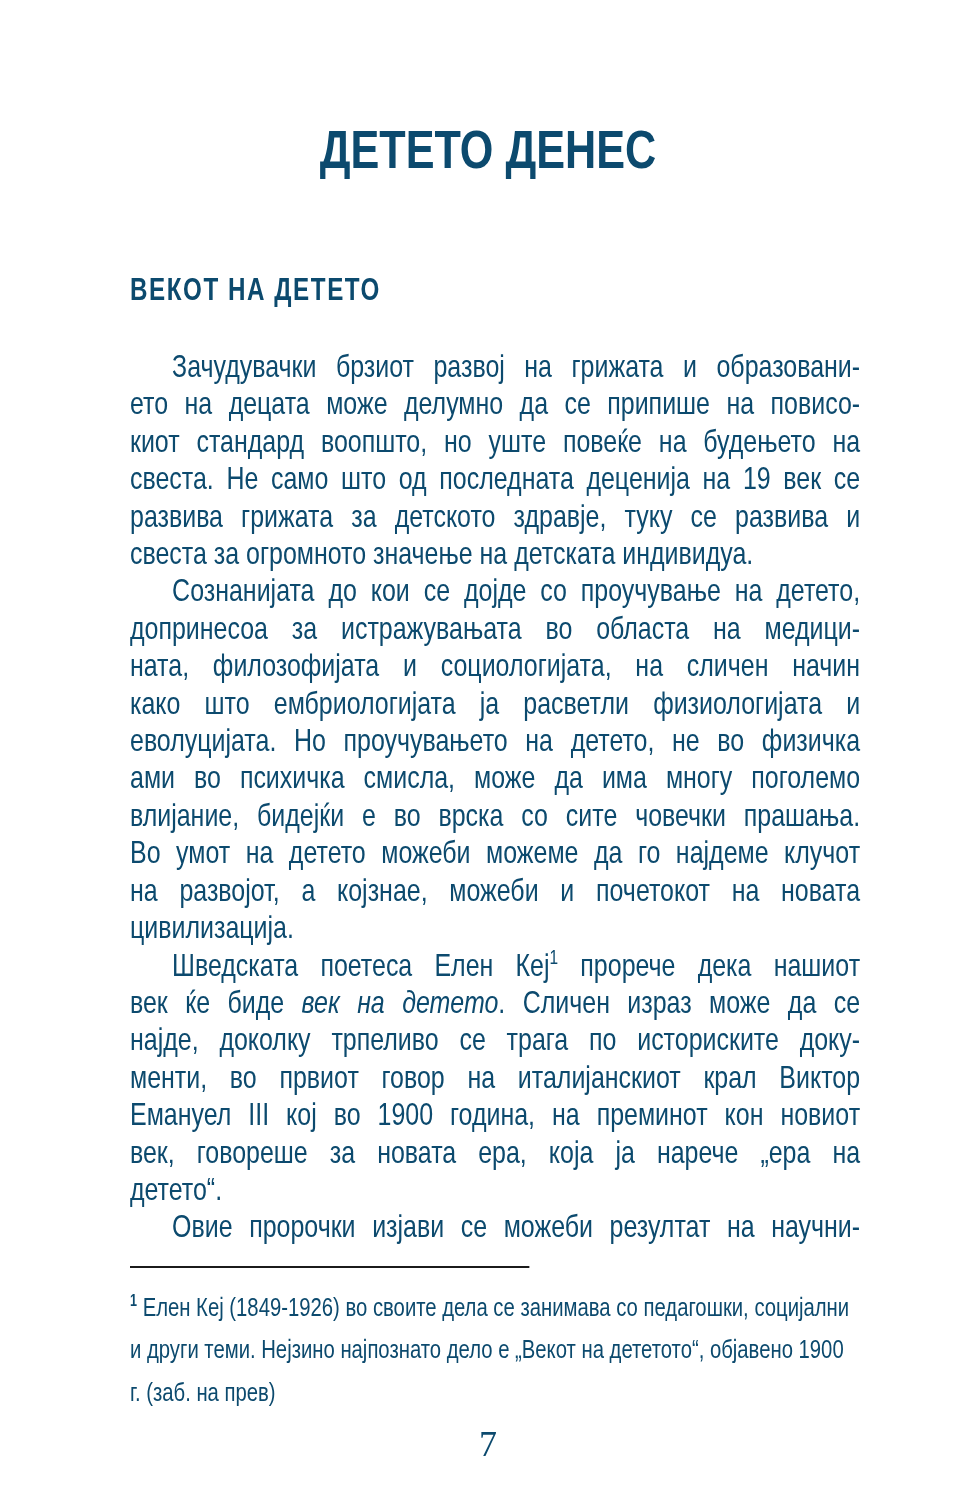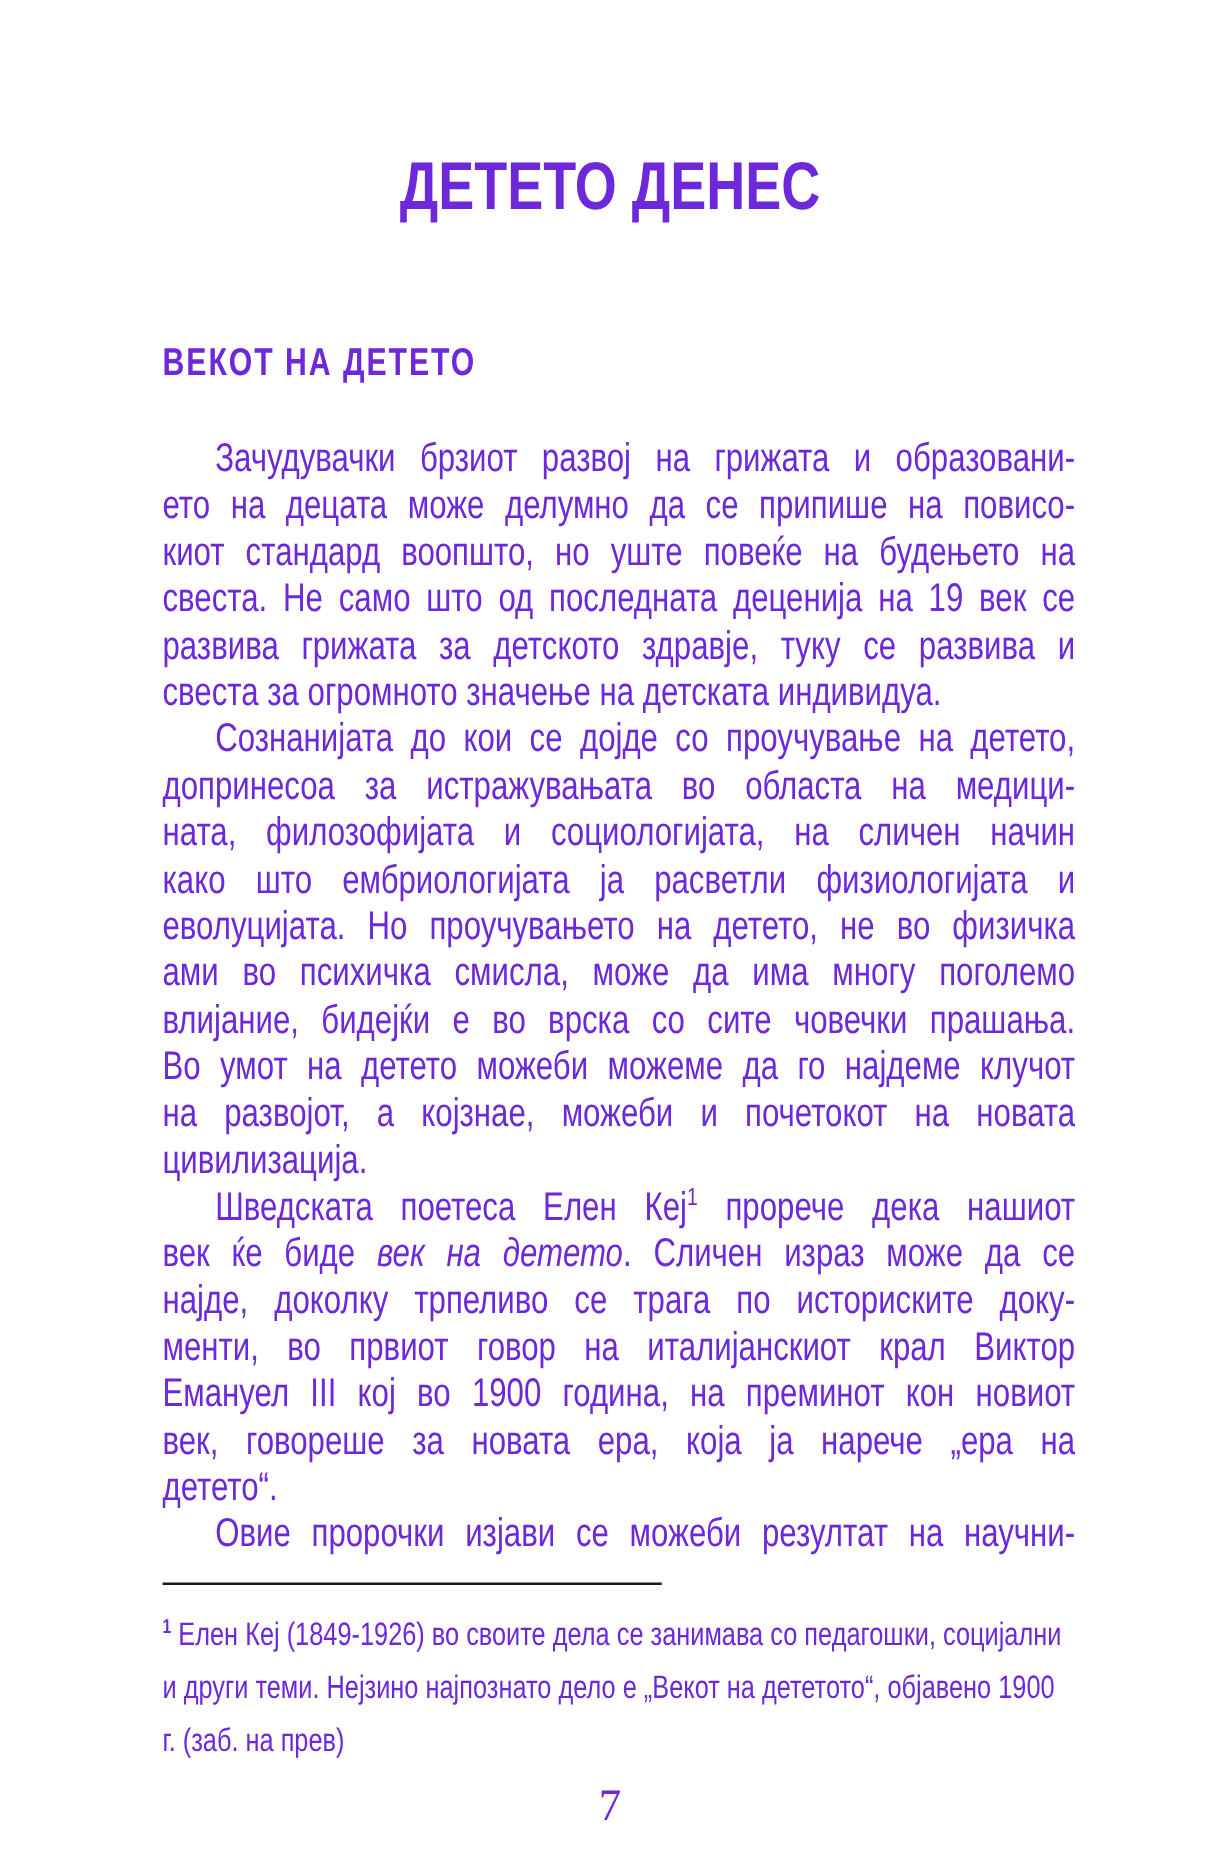--- a/index.html
+++ b/index.html
@@ -5,21 +5,21 @@
   html, body {
     margin: 0;
     padding: 0;
     background: #ffffff;
   }
   .page {
     position: relative;
     width: 976px;
     height: 1498px;
     background: #ffffff;
-    color: #6d28d9;
+    color: #0c4a6e;
     font-family: "Liberation Sans", sans-serif;
     overflow: hidden;
   }
   .title {
     position: absolute;
     top: 120px;
     left: 0;
     width: 100%;
     margin: 0;
     text-align: center;

